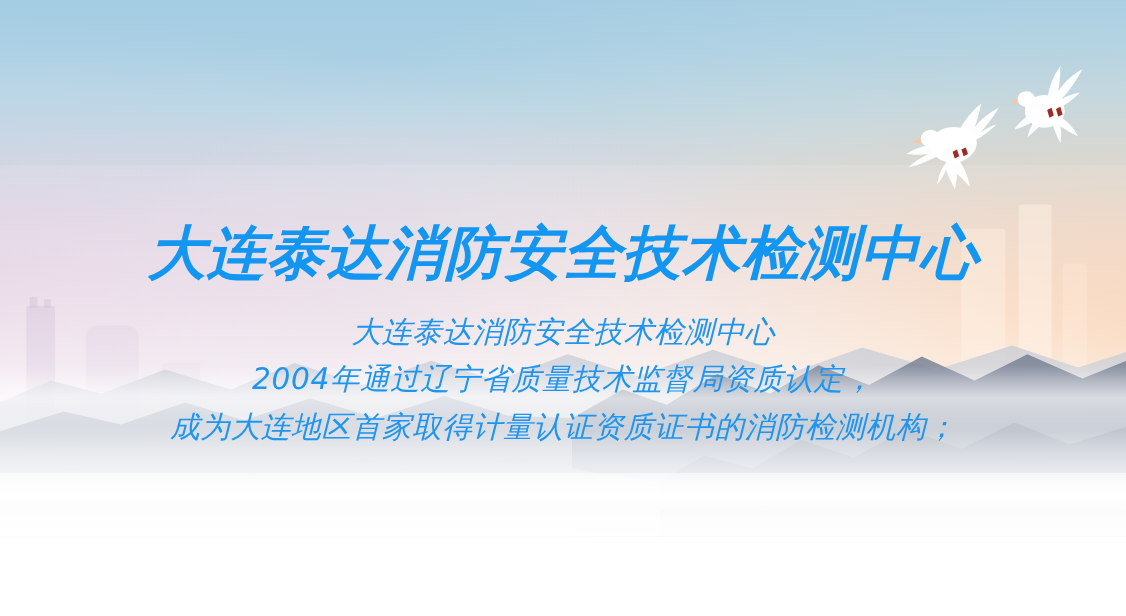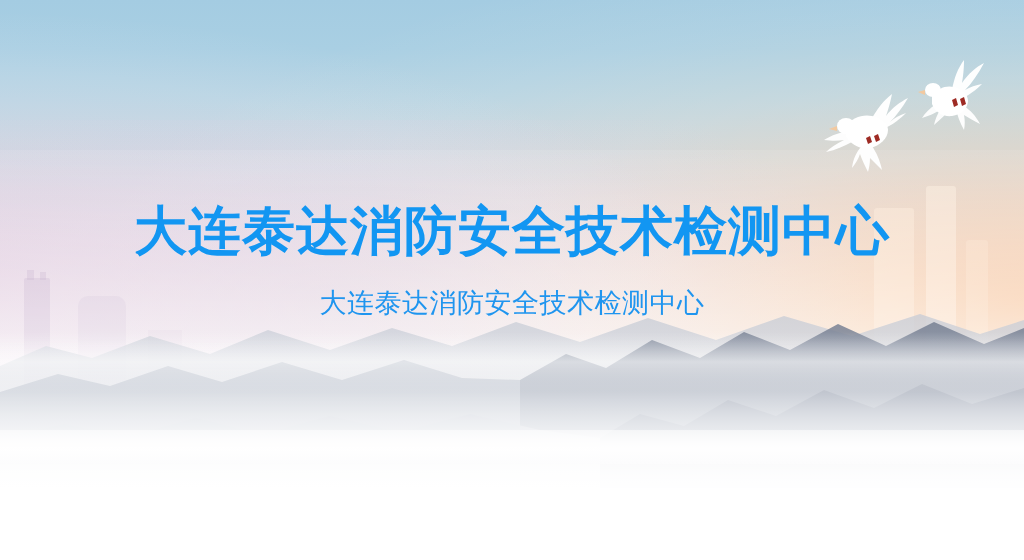--- a/index.html
+++ b/index.html
@@ -7,20 +7,21 @@
   body{
     width:1024px;height:560px;overflow:hidden;
     font-family:"DejaVu Sans","Liberation Sans",sans-serif;
     background:#ffffff;
   }
 
   
   #banner{
     position:relative;width:1024px;height:488px;overflow:hidden;
     background:#bcd9e8;
+    font-style:italic;
   }
 
   
   .sky{
     position:absolute;inset:0;
     background:
       linear-gradient(180deg,
         #a4cce2 0%,
         #a9cfe3 10%,
         #b6d4e3 20%,
@@ -268,15 +269,17 @@
         <path fill="#9e2b24" d="M34,42 l4,-2 l2,7 l-4,2 Z"></path>
         <path fill="#9e2b24" d="M42,41 l4,-2 l2,7 l-4,2 Z"></path>
       </g>
     </svg>
   </div>
 
   <h1 class="headline">大连泰达消防安全技术检测中心</h1>
 
   <div class="body-copy">
     <span class="ln">大连泰达消防安全技术检测中心</span>
+    <span class="ln">2004年通过辽宁省质量技术监督局资质认定，</span>
+    <span class="ln">成为大连地区首家取得计量认证资质证书的消防检测机构；</span>
   </div>
 
 </div>
 
 </body></html>

